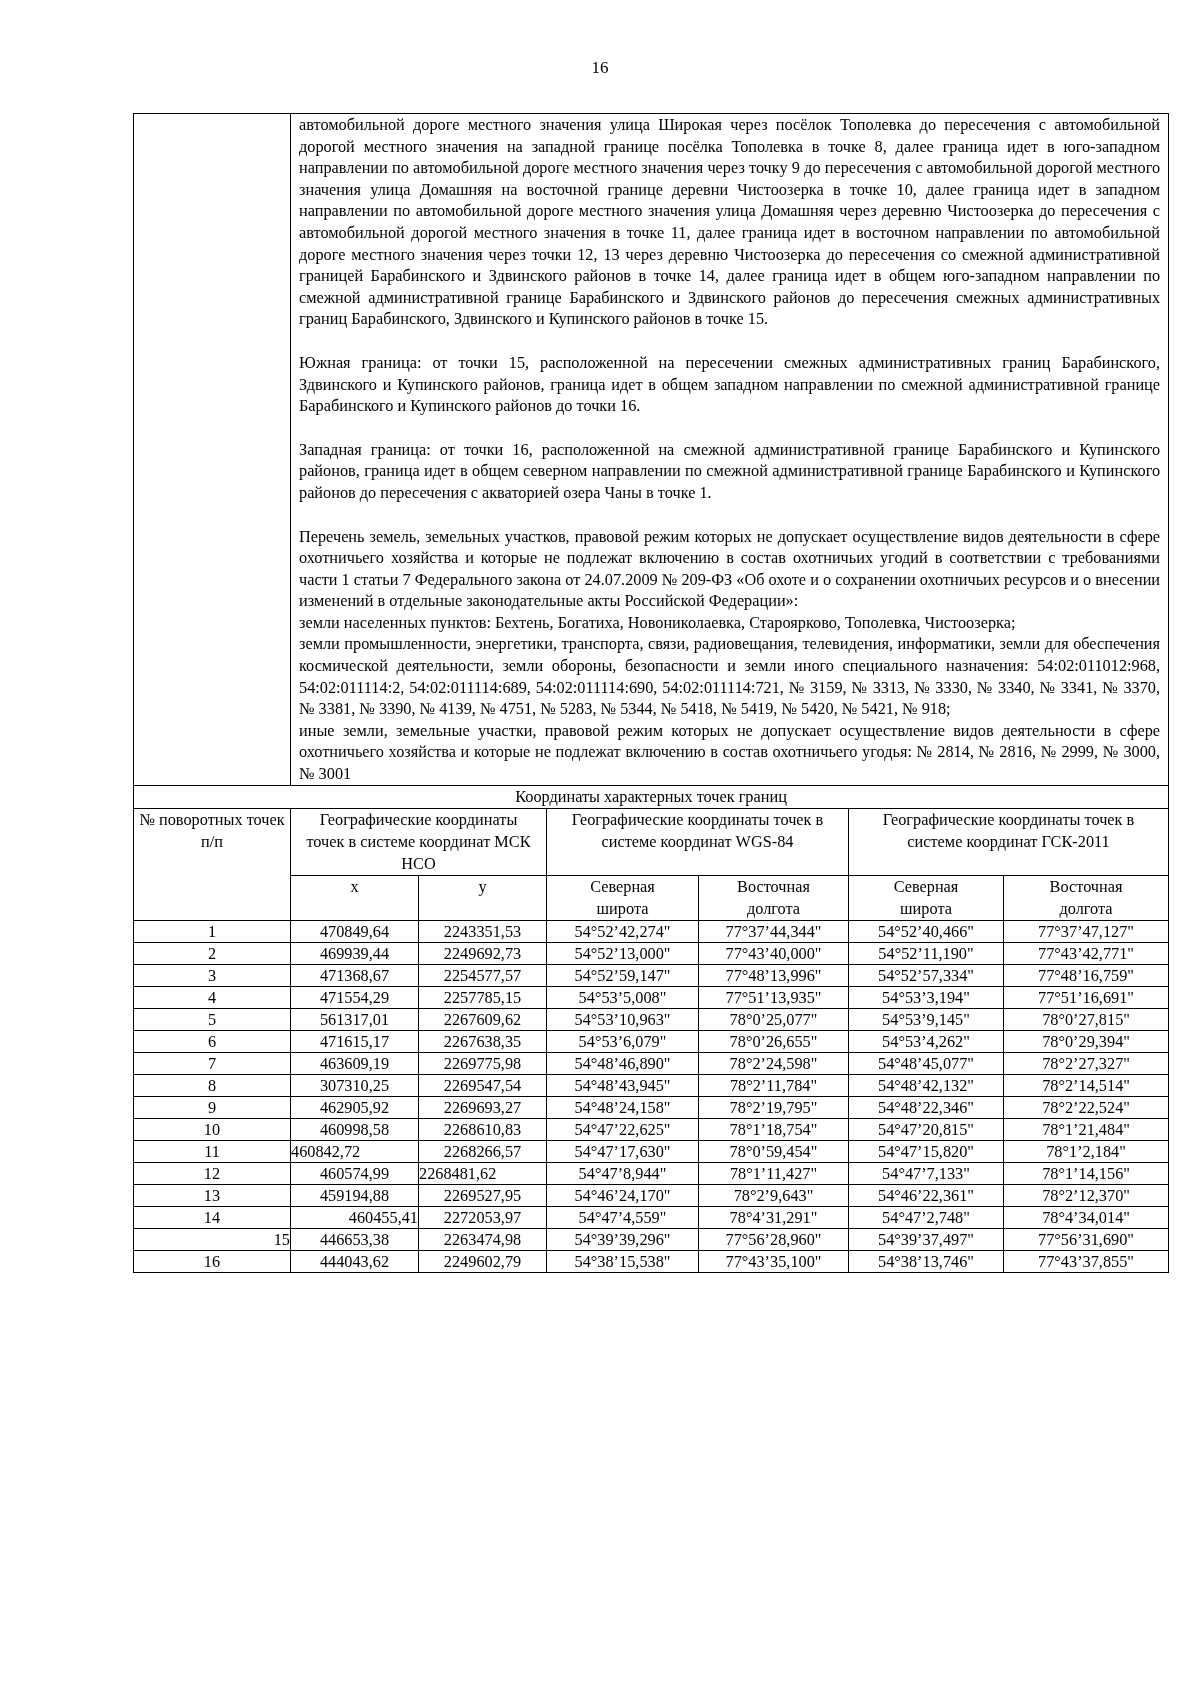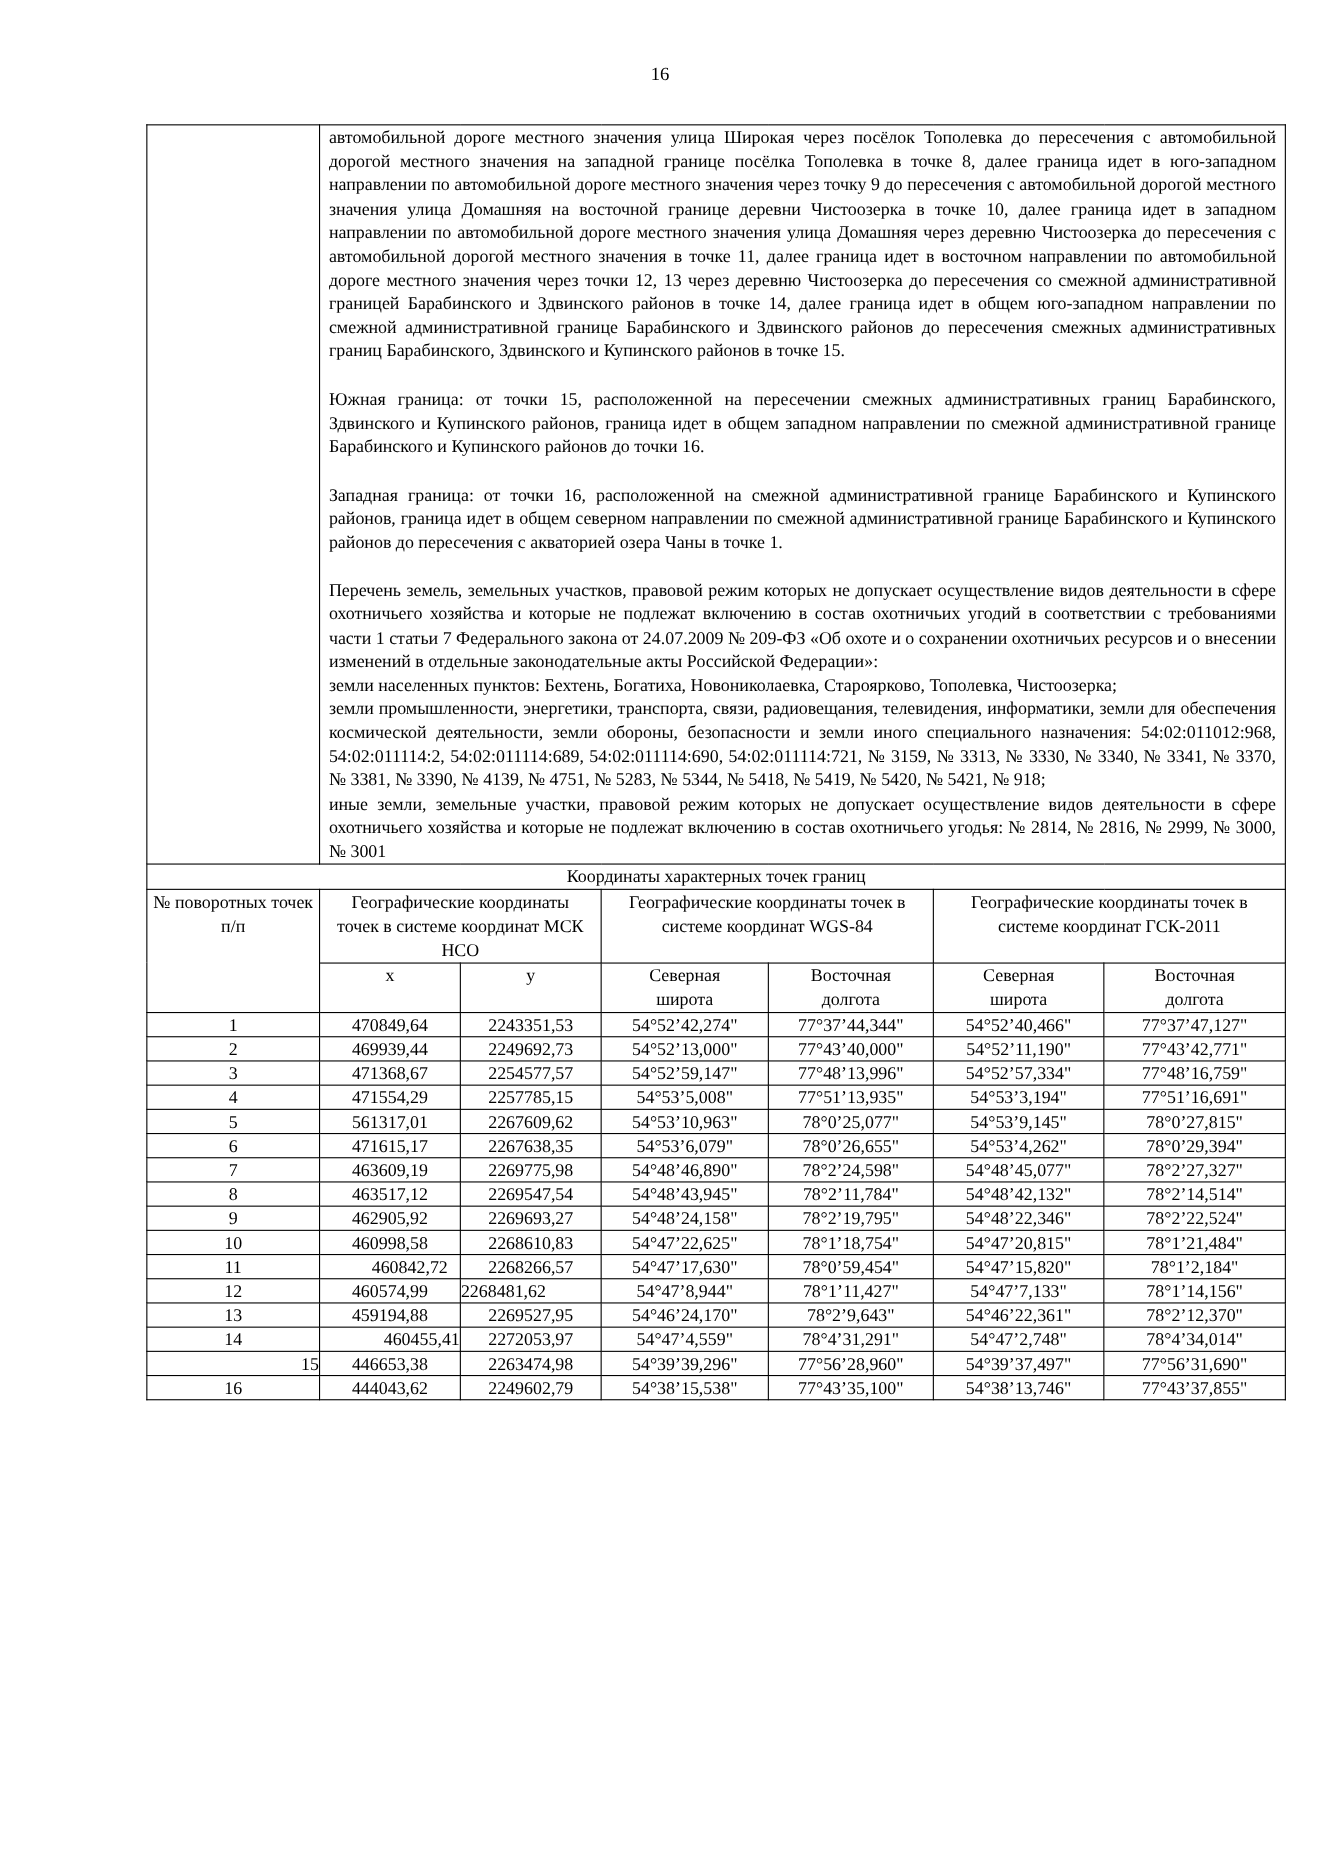--- a/index.html
+++ b/index.html
@@ -117,21 +117,21 @@
         <td style="text-align: center; line-height: 21px; vertical-align: middle;">7</td>
         <td style="text-align: center; line-height: 21px; vertical-align: middle;">463609,19</td>
         <td style="text-align: center; line-height: 21px; vertical-align: middle;">2269775,98</td>
         <td style="text-align: center; line-height: 21px; vertical-align: middle;">54°48’46,890"</td>
         <td style="text-align: center; line-height: 21px; vertical-align: middle;">78°2’24,598"</td>
         <td style="text-align: center; line-height: 21px; vertical-align: middle;">54°48’45,077"</td>
         <td style="text-align: center; line-height: 21px; vertical-align: middle;">78°2’27,327"</td>
       </tr>
       <tr class="row">
         <td style="text-align: center; line-height: 21px; vertical-align: middle;">8</td>
-        <td style="text-align: center; line-height: 21px; vertical-align: middle;">463517,12</td>
+        <td style="text-align: center; line-height: 21px; vertical-align: middle;">307310,25</td>
         <td style="text-align: center; line-height: 21px; vertical-align: middle;">2269547,54</td>
         <td style="text-align: center; line-height: 21px; vertical-align: middle;">54°48’43,945"</td>
         <td style="text-align: center; line-height: 21px; vertical-align: middle;">78°2’11,784"</td>
         <td style="text-align: center; line-height: 21px; vertical-align: middle;">54°48’42,132"</td>
         <td style="text-align: center; line-height: 21px; vertical-align: middle;">78°2’14,514"</td>
       </tr>
       <tr class="row">
         <td style="text-align: center; line-height: 21px; vertical-align: middle;">9</td>
         <td style="text-align: center; line-height: 21px; vertical-align: middle;">462905,92</td>
         <td style="text-align: center; line-height: 21px; vertical-align: middle;">2269693,27</td>
@@ -144,21 +144,21 @@
         <td style="text-align: center; line-height: 21px; vertical-align: middle;">10</td>
         <td style="text-align: center; line-height: 21px; vertical-align: middle;">460998,58</td>
         <td style="text-align: center; line-height: 21px; vertical-align: middle;">2268610,83</td>
         <td style="text-align: center; line-height: 21px; vertical-align: middle;">54°47’22,625"</td>
         <td style="text-align: center; line-height: 21px; vertical-align: middle;">78°1’18,754"</td>
         <td style="text-align: center; line-height: 21px; vertical-align: middle;">54°47’20,815"</td>
         <td style="text-align: center; line-height: 21px; vertical-align: middle;">78°1’21,484"</td>
       </tr>
       <tr class="row">
         <td style="text-align: center; line-height: 21px; vertical-align: middle;">11</td>
-        <td style="text-align: center; line-height: 21px; vertical-align: middle; padding-left: 36px;">460842,72</td>
+        <td style="text-align: left; line-height: 21px; vertical-align: middle;">460842,72</td>
         <td style="text-align: center; line-height: 21px; vertical-align: middle;">2268266,57</td>
         <td style="text-align: center; line-height: 21px; vertical-align: middle;">54°47’17,630"</td>
         <td style="text-align: center; line-height: 21px; vertical-align: middle;">78°0’59,454"</td>
         <td style="text-align: center; line-height: 21px; vertical-align: middle;">54°47’15,820"</td>
         <td style="text-align: center; line-height: 21px; vertical-align: middle;">78°1’2,184"</td>
       </tr>
       <tr class="row">
         <td style="text-align: center; line-height: 21px; vertical-align: middle;">12</td>
         <td style="text-align: center; line-height: 21px; vertical-align: middle;">460574,99</td>
         <td style="text-align: left; line-height: 21px; vertical-align: middle;">2268481,62</td>

